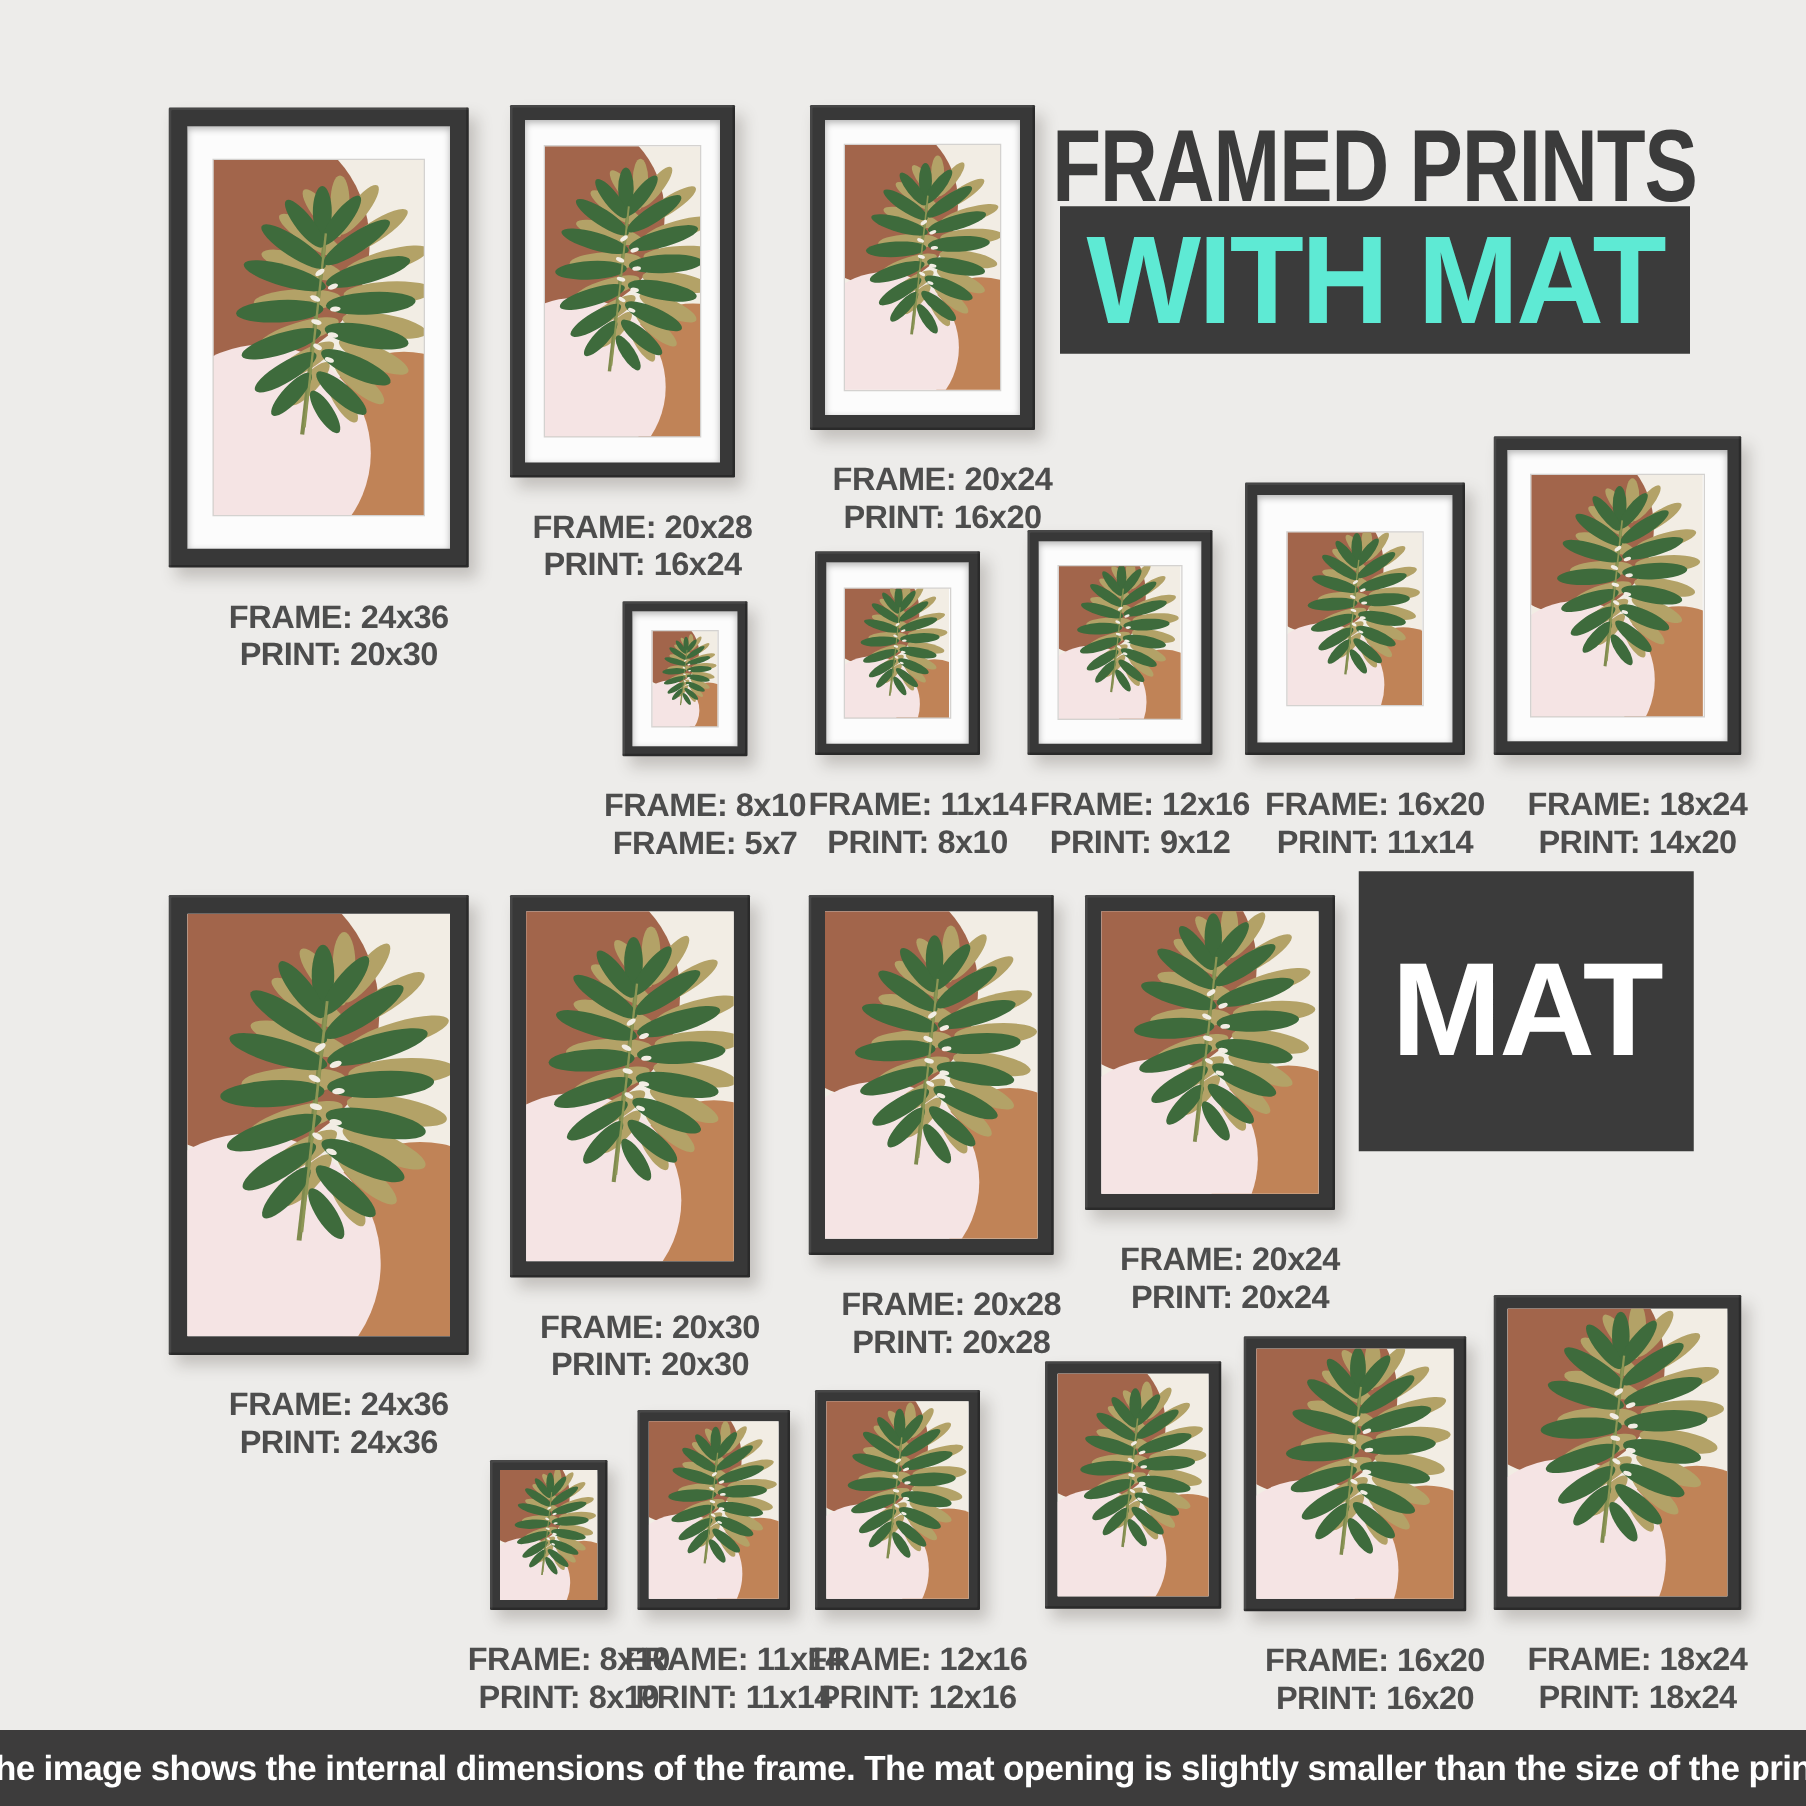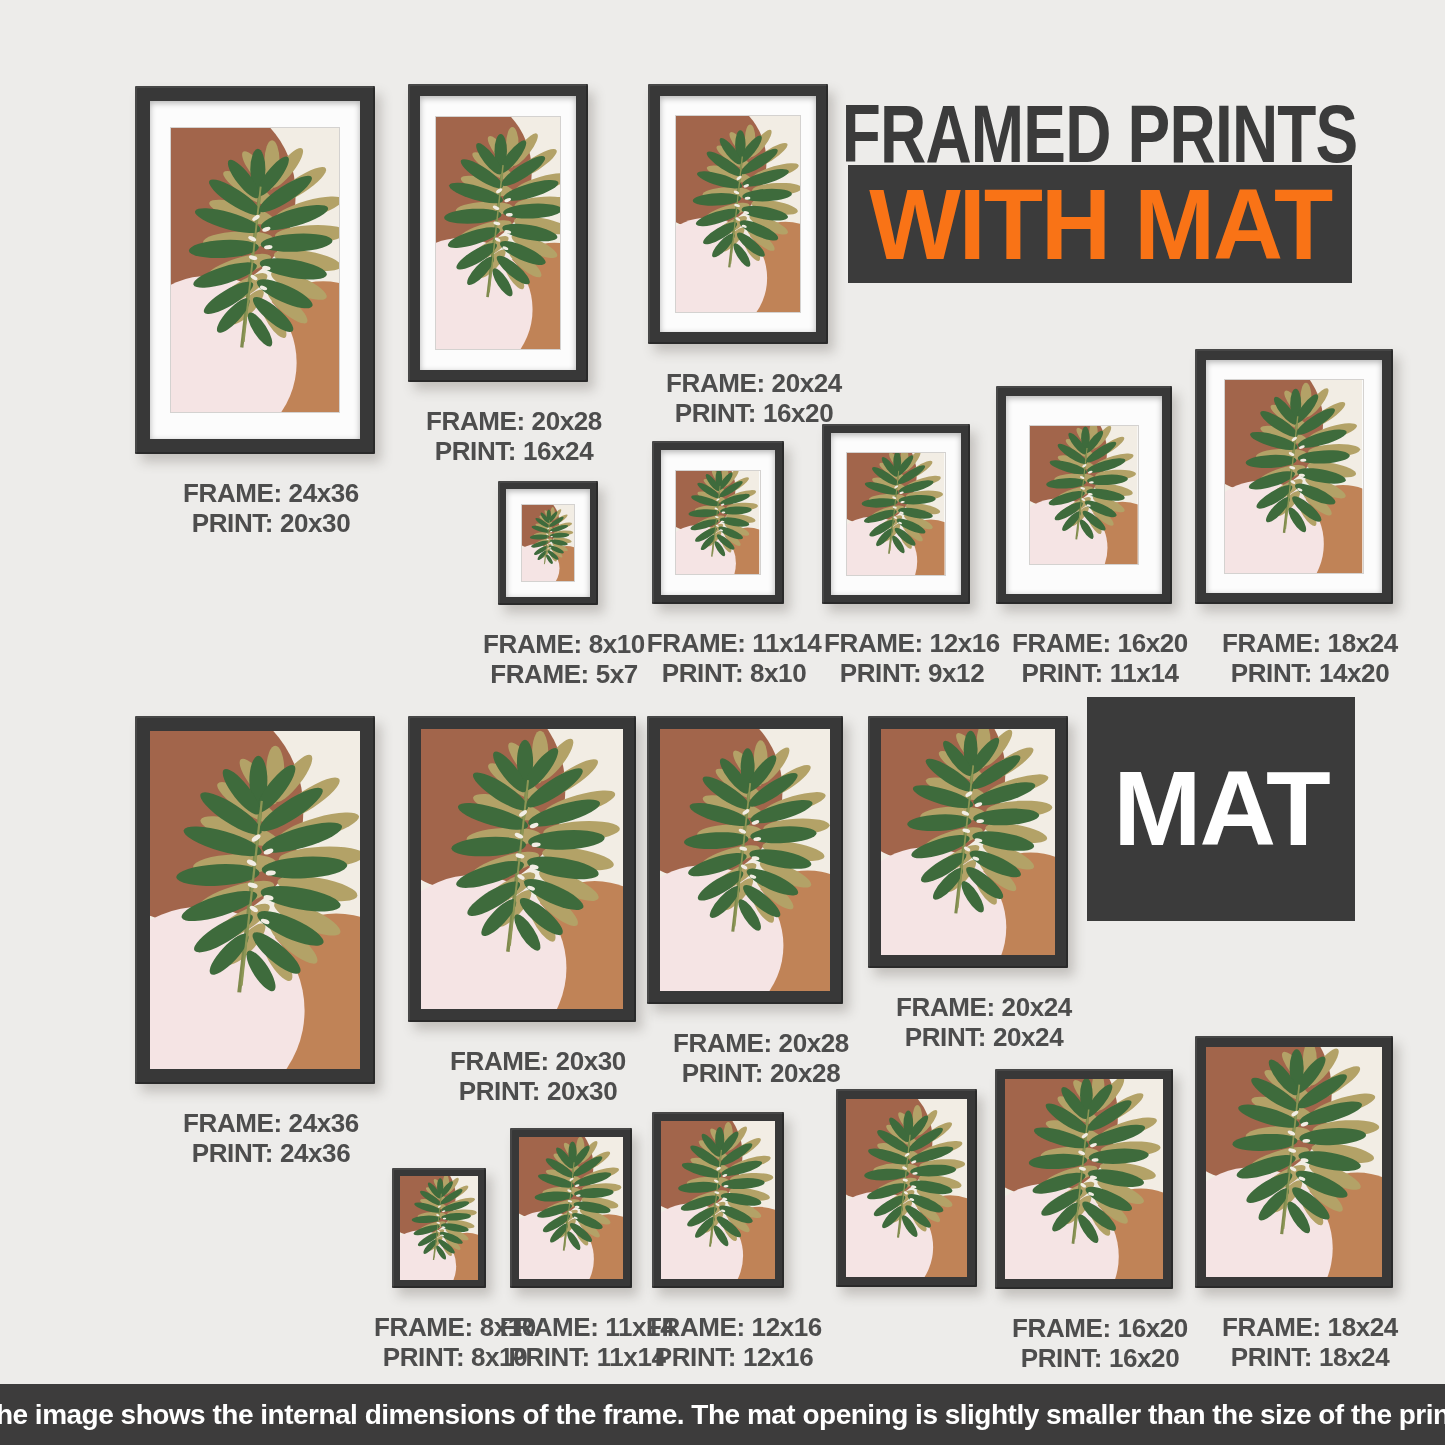--- a/index.html
+++ b/index.html
@@ -29,21 +29,21 @@
   }
   
   .title{
     position:absolute;left:845px;top:54px;width:510px;height:90px;
     display:flex;align-items:center;justify-content:center;
     color:#3b3b3b;font-weight:700;font-size:82px;white-space:nowrap;margin-top:35px;
   }
   .title span{display:inline-block;transform:scaleX(.78);letter-spacing:-1px}
   .badge-withmat{
     position:absolute;left:848px;top:165px;width:504px;height:118px;
-    background:#3b3b3b;color:#f97316;display:flex;align-items:center;justify-content:center;
+    background:#3b3b3b;color:#5eead4;display:flex;align-items:center;justify-content:center;
     font-weight:700;font-size:100px;white-space:nowrap;
   }
   .badge-withmat span{display:inline-block;transform:scaleX(.97);letter-spacing:-2px}
   .badge-nomat{
     position:absolute;left:1087px;top:697px;width:268px;height:224px;
     background:#3b3b3b;color:#fff;display:flex;flex-direction:column;
     align-items:center;justify-content:center;
     font-weight:700;font-size:106px;line-height:.94;letter-spacing:-2px;
   }
   
@@ -232,21 +232,21 @@
             <use href="#artwork" width="100%" height="100%"></use>
           </svg>
         </div>
       </div>
     <figcaption class="cap">
         <div>FRAME: 24x36</div>
         <div>PRINT: 24x36</div>
       </figcaption>
   </figure>
 
-  <figure class="frame nomat" style="left:368px;top:700px;width:228px;height:306px;--bw:13px">
+  <figure class="frame nomat" style="left:368px;top:700px;width:192px;height:306px;--bw:13px">
     <div class="inner">
         <div class="art">
           <svg viewBox="0 0 200 300" preserveAspectRatio="xMidYMid slice">
             <use href="#artwork" width="100%" height="100%"></use>
           </svg>
         </div>
       </div>
     <figcaption class="cap">
         <div>FRAME: 20x30</div>
         <div>PRINT: 20x30</div>

